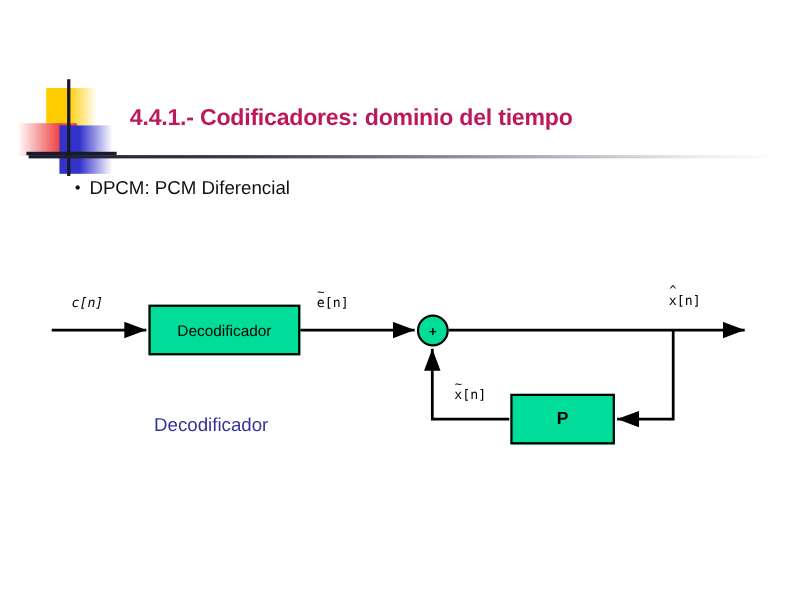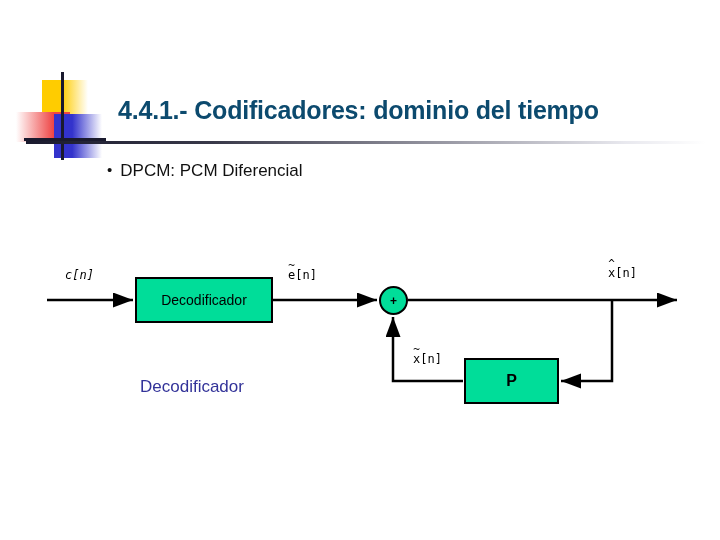--- a/index.html
+++ b/index.html
@@ -54,44 +54,43 @@
     width: 82px; height: 3px;
     background: #1a1a2e;
   }
 
   
   #title {
     position: absolute;
     left: 118px;
     top: 96px;
     width: 600px;
-    font-size: 25px;
+    font-size: 21px;
     font-weight: bold;
-    color: #0c4a6e;
+    color: #be185d;
     letter-spacing: -0.2px;
     white-space: nowrap;
   }
   #title-rule {
     position: absolute;
     left: 26px;
     top: 141px;
     width: 680px;
     height: 3px;
     background: linear-gradient(to right, #1a1a2e 0%, #3a3a4a 28%, #9a9aa5 62%, #e8e8ee 88%, #ffffff 100%);
   }
 
   
   #bullet-row {
     position: absolute;
     left: 68px;
     top: 161px;
     font-size: 17px;
     color: #111111;
     white-space: nowrap;
-    margin-left: 39px;
   }
   #bullet-row .dot {
     display: inline-block;
     margin-right: 8px;
     font-size: 15px;
     vertical-align: 1px;
   }
 
   
   #diagram {

